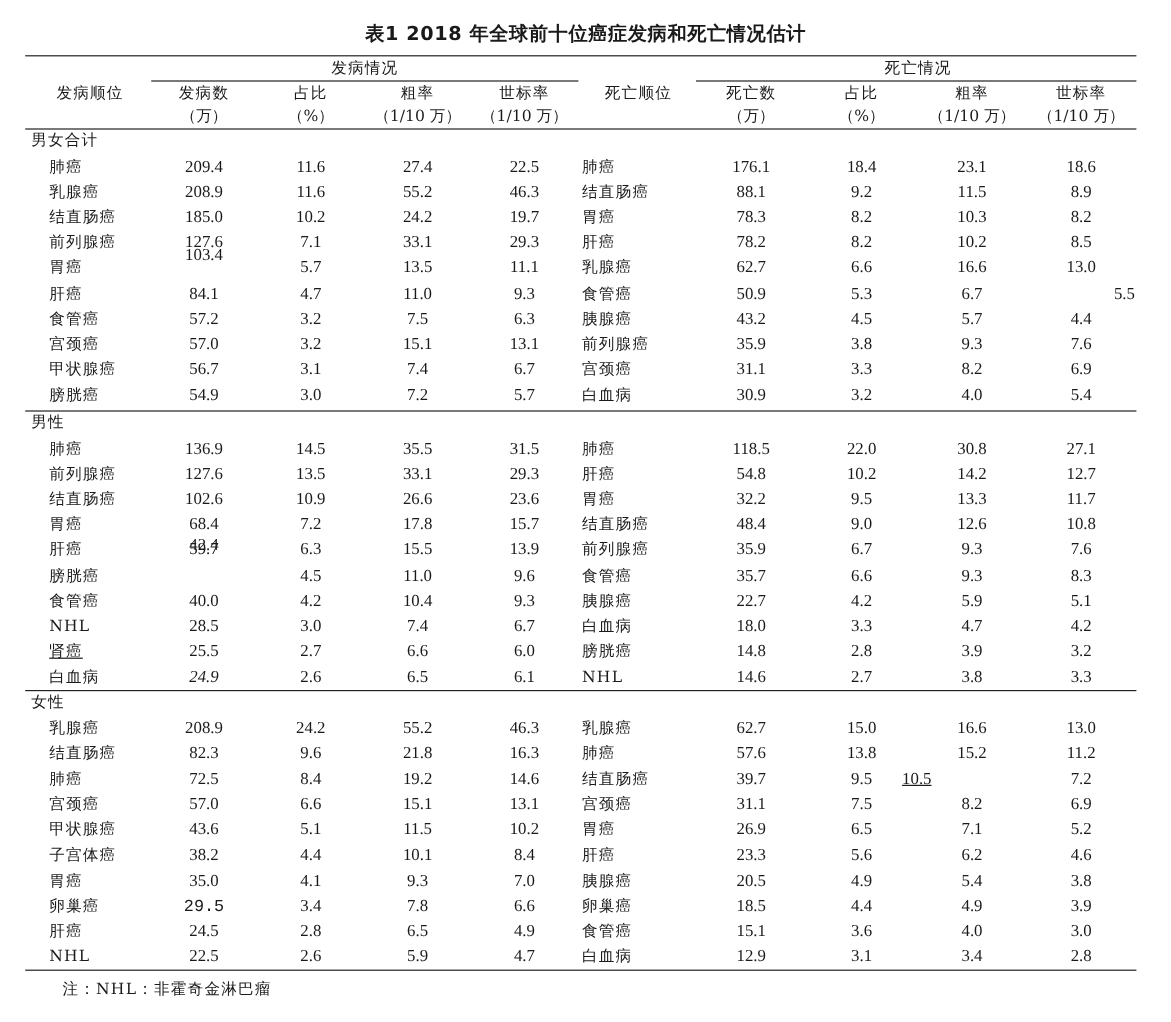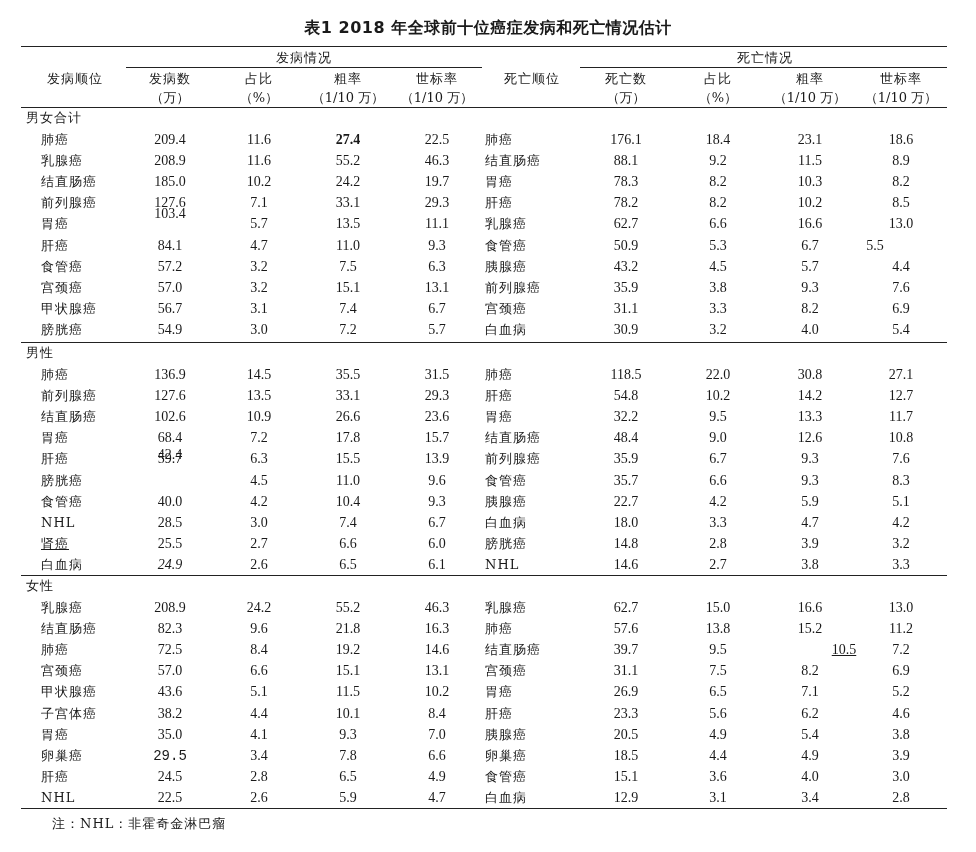--- a/index.html
+++ b/index.html
@@ -51,21 +51,21 @@
 <div class="cell hdr" style="left: 668px; width: 100px; top: 71px;">占比</div>
 <div class="cell hdr" style="left: 668px; width: 100px; top: 90px; letter-spacing: 0px;">（%）</div>
 <div class="cell hdr" style="left: 760px; width: 100px; top: 71px;">粗率</div>
 <div class="cell hdr" style="left: 760px; width: 100px; top: 90px; letter-spacing: 0px;">（1/10 万）</div>
 <div class="cell hdr" style="left: 851px; width: 100px; top: 71px;">世标率</div>
 <div class="cell hdr" style="left: 851px; width: 100px; top: 90px; letter-spacing: 0px;">（1/10 万）</div>
 <div class="cell sec" style="left: 26px; top: 110px;">男女合计</div>
 <div class="cell name" style="left: 41px; top: 132px;">肺癌</div>
 <div class="cell num" style="left: 130px; width: 80px; top: 132px;">209.4</div>
 <div class="cell num" style="left: 219px; width: 80px; top: 132px;">11.6</div>
-<div class="cell num" style="left: 308px; width: 80px; top: 132px; font-weight: bold;">27.4</div>
+<div class="cell num" style="left: 308px; width: 80px; top: 132px;">27.4</div>
 <div class="cell num" style="left: 397px; width: 80px; top: 132px;">22.5</div>
 <div class="cell name" style="left: 485px; top: 132px;">肺癌</div>
 <div class="cell num" style="left: 586px; width: 80px; top: 132px;">176.1</div>
 <div class="cell num" style="left: 678px; width: 80px; top: 132px;">18.4</div>
 <div class="cell num" style="left: 770px; width: 80px; top: 132px;">23.1</div>
 <div class="cell num" style="left: 861px; width: 80px; top: 132px;">18.6</div>
 <div class="cell name" style="left: 41px; top: 153.1px;">乳腺癌</div>
 <div class="cell num" style="left: 130px; width: 80px; top: 153.1px;">208.9</div>
 <div class="cell num" style="left: 219px; width: 80px; top: 153.1px;">11.6</div>
 <div class="cell num" style="left: 308px; width: 80px; top: 153.1px;">55.2</div>
@@ -107,21 +107,21 @@
 <div class="cell num" style="left: 861px; width: 80px; top: 216.4px;">13.0</div>
 <div class="cell name" style="left: 41px; top: 237.5px;">肝癌</div>
 <div class="cell num" style="left: 130px; width: 80px; top: 237.5px;">84.1</div>
 <div class="cell num" style="left: 219px; width: 80px; top: 237.5px;">4.7</div>
 <div class="cell num" style="left: 308px; width: 80px; top: 237.5px;">11.0</div>
 <div class="cell num" style="left: 397px; width: 80px; top: 237.5px;">9.3</div>
 <div class="cell name" style="left: 485px; top: 237.5px;">食管癌</div>
 <div class="cell num" style="left: 586px; width: 80px; top: 237.5px;">50.9</div>
 <div class="cell num" style="left: 678px; width: 80px; top: 237.5px;">5.3</div>
 <div class="cell num" style="left: 770px; width: 80px; top: 237.5px;">6.7</div>
-<div class="cell num" style="left: 835px; width: 80px; top: 237.5px;">5.5</div>
+<div class="cell num" style="left: 897px; width: 80px; top: 237.5px;">5.5</div>
 <div class="cell name" style="left: 41px; top: 258.6px;">食管癌</div>
 <div class="cell num" style="left: 130px; width: 80px; top: 258.6px;">57.2</div>
 <div class="cell num" style="left: 219px; width: 80px; top: 258.6px;">3.2</div>
 <div class="cell num" style="left: 308px; width: 80px; top: 258.6px;">7.5</div>
 <div class="cell num" style="left: 397px; width: 80px; top: 258.6px;">6.3</div>
 <div class="cell name" style="left: 485px; top: 258.6px;">胰腺癌</div>
 <div class="cell num" style="left: 586px; width: 80px; top: 258.6px;">43.2</div>
 <div class="cell num" style="left: 678px; width: 80px; top: 258.6px;">4.5</div>
 <div class="cell num" style="left: 770px; width: 80px; top: 258.6px;">5.7</div>
 <div class="cell num" style="left: 861px; width: 80px; top: 258.6px;">4.4</div>
@@ -278,21 +278,21 @@
 <div class="cell num" style="left: 770px; width: 80px; top: 621.1px;">15.2</div>
 <div class="cell num" style="left: 861px; width: 80px; top: 621.1px;">11.2</div>
 <div class="cell name" style="left: 41px; top: 642.2px;">肺癌</div>
 <div class="cell num" style="left: 130px; width: 80px; top: 642.2px;">72.5</div>
 <div class="cell num" style="left: 219px; width: 80px; top: 642.2px;">8.4</div>
 <div class="cell num" style="left: 308px; width: 80px; top: 642.2px;">19.2</div>
 <div class="cell num" style="left: 397px; width: 80px; top: 642.2px;">14.6</div>
 <div class="cell name" style="left: 485px; top: 642.2px;">结直肠癌</div>
 <div class="cell num" style="left: 586px; width: 80px; top: 642.2px;">39.7</div>
 <div class="cell num" style="left: 678px; width: 80px; top: 642.2px;">9.5</div>
-<div class="cell num" style="left: 804px; width: 80px; top: 642.2px; text-decoration: underline;">10.5</div>
+<div class="cell num" style="left: 724px; width: 80px; top: 642.2px; text-decoration: underline;">10.5</div>
 <div class="cell num" style="left: 861px; width: 80px; top: 642.2px;">7.2</div>
 <div class="cell name" style="left: 41px; top: 663.3px;">宫颈癌</div>
 <div class="cell num" style="left: 130px; width: 80px; top: 663.3px;">57.0</div>
 <div class="cell num" style="left: 219px; width: 80px; top: 663.3px;">6.6</div>
 <div class="cell num" style="left: 308px; width: 80px; top: 663.3px;">15.1</div>
 <div class="cell num" style="left: 397px; width: 80px; top: 663.3px;">13.1</div>
 <div class="cell name" style="left: 485px; top: 663.3px;">宫颈癌</div>
 <div class="cell num" style="left: 586px; width: 80px; top: 663.3px;">31.1</div>
 <div class="cell num" style="left: 678px; width: 80px; top: 663.3px;">7.5</div>
 <div class="cell num" style="left: 770px; width: 80px; top: 663.3px;">8.2</div>

